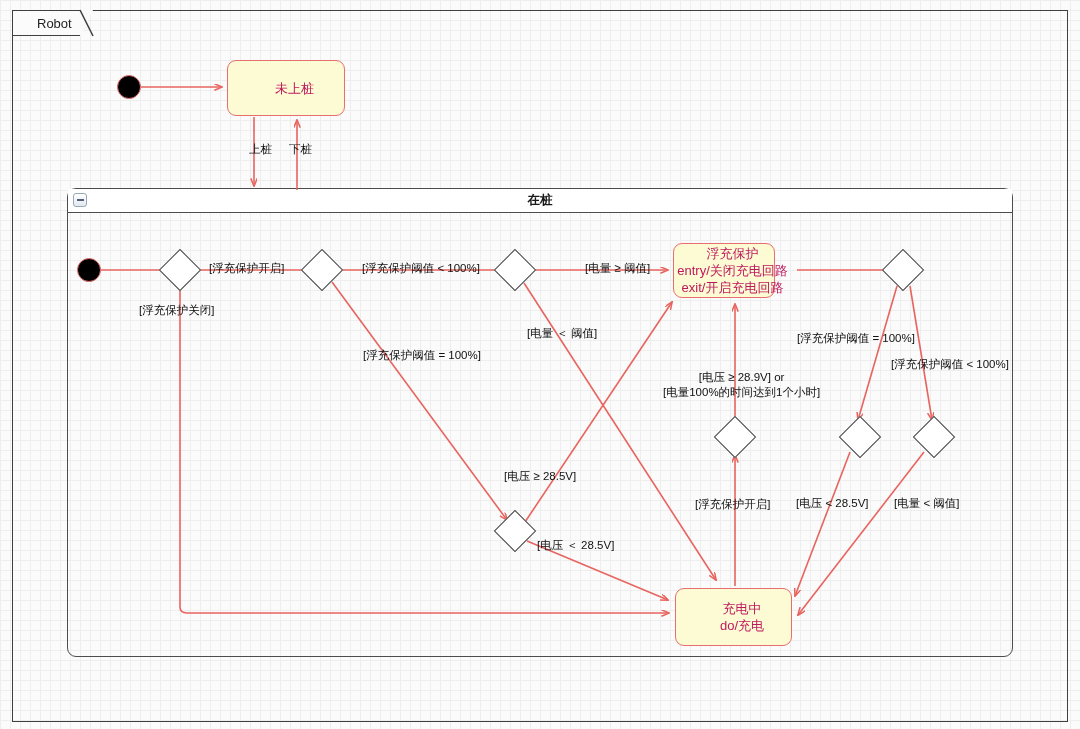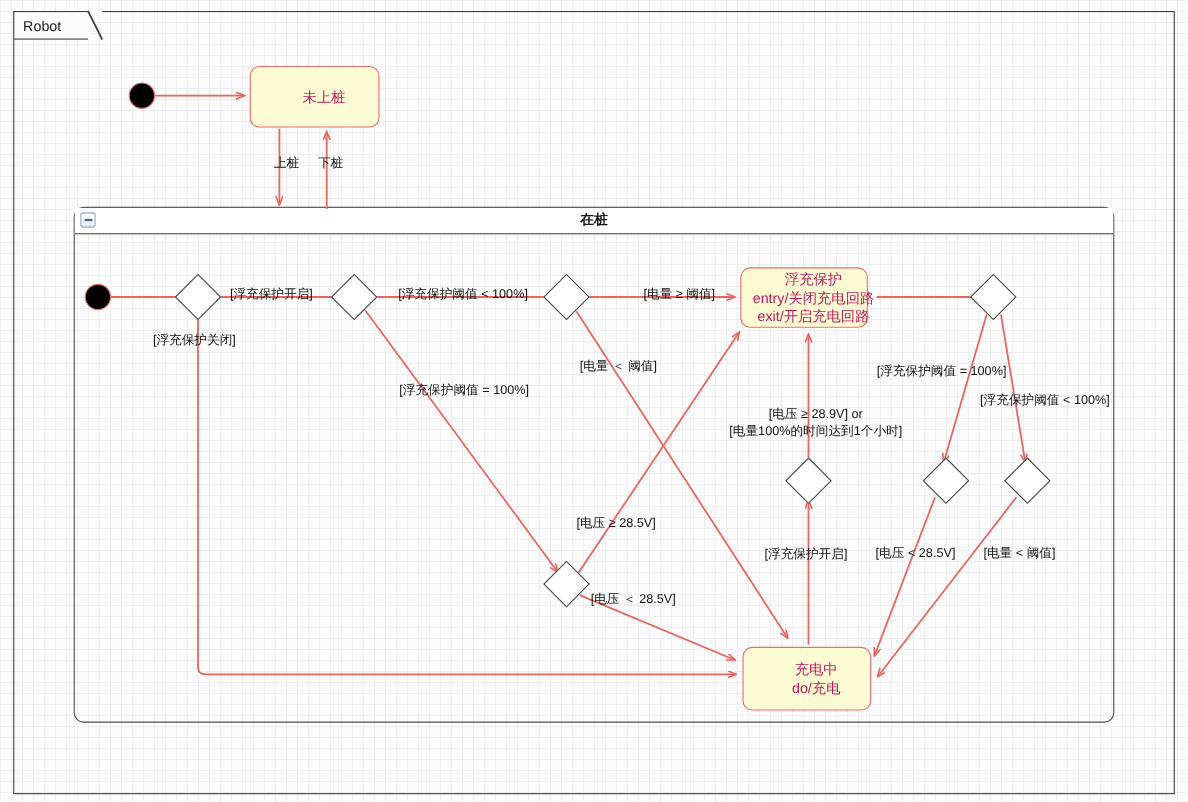--- a/index.html
+++ b/index.html
@@ -40,21 +40,21 @@
     top: 10px;
     width: 68px;
     height: 26px;
     box-sizing: border-box;
     background: #fbfbfb;
     border-left: 1.6px solid #3f3f3f;
     border-top: 1.6px solid #3f3f3f;
     border-bottom: 1.6px solid #3f3f3f;
     display: flex;
     align-items: center;
-    padding-left: 8px;
+    padding-left: 24px;
     font-size: 13px;
     color: #222;
   }
   #frame-tab-corner {
     position: absolute;
     left: 80px;
     top: 10px;
     width: 0;
     height: 0;
     border-top: 26px solid #fbfbfb;
@@ -129,21 +129,21 @@
     justify-content: center;
     color: #be185d;
     font-size: 13px;
     line-height: 17px;
     text-align: left;
     padding-left: 17px;
   }
   .state-box .ln { white-space: nowrap; }
 
   #state-unlocked { left: 227px; top: 60px;  width: 118px; height: 56px; }
-  #state-float    { left: 673px; top: 243px; width: 116px; height: 55px; }
+  #state-float    { left: 673px; top: 243px; width: 102px; height: 55px; }
   #state-charging { left: 675px; top: 588px; width: 117px; height: 58px; }
 
   
   .initial-node {
     position: absolute;
     width: 24px;
     height: 24px;
     border-radius: 50%;
     background: #000000;
     border: 1.5px solid #e76f6f;
@@ -292,21 +292,21 @@
   <div class="edge-label" style="left:527px; top:326px;">[电量 ＜ 阈值]</div>
 
   <div class="edge-label two-line" style="left:663px; top:370px; text-align:center;">
     <div>[电压 ≥ 28.9V] or</div>
     <div>[电量100%的时间达到1个小时]</div>
   </div>
 
   <div class="edge-label" style="left:797px; top:331px;">[浮充保护阈值 = 100%]</div>
   <div class="edge-label" style="left:891px; top:357px;">[浮充保护阈值 &lt; 100%]</div>
 
-  <div class="edge-label" style="left:524px; top:469px;">[电压 ≥ 28.5V]</div>
+  <div class="edge-label" style="left:504px; top:469px;">[电压 ≥ 28.5V]</div>
   <div class="edge-label" style="left:537px; top:538px;">[电压 ＜ 28.5V]</div>
 
   <div class="edge-label" style="left:695px; top:497px;">[浮充保护开启]</div>
 
   <div class="edge-label" style="left:796px; top:496px;">[电压 &lt; 28.5V]</div>
   <div class="edge-label" style="left:869px; top:496px;padding-left:25px;">[电量 &lt; 阈值]</div>
 
 </div>
 
 </body></html>

